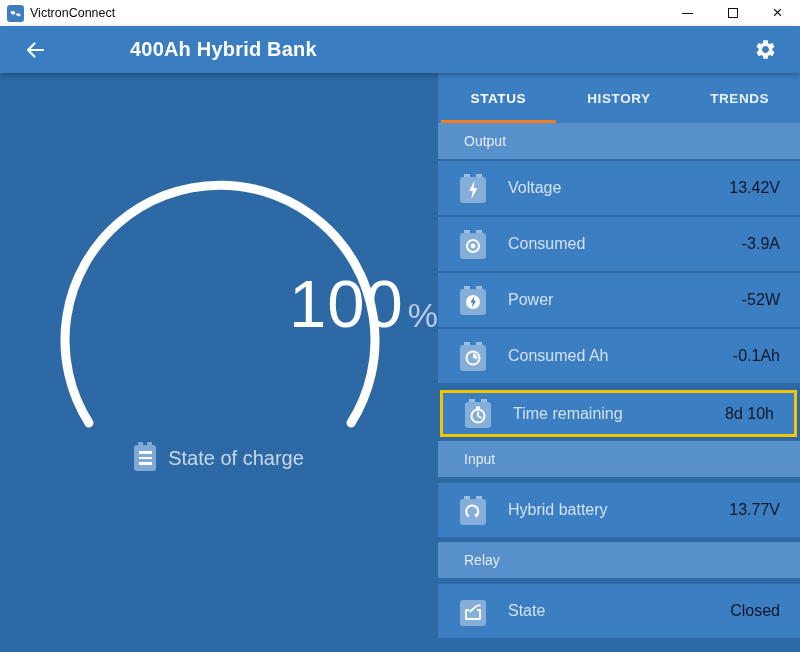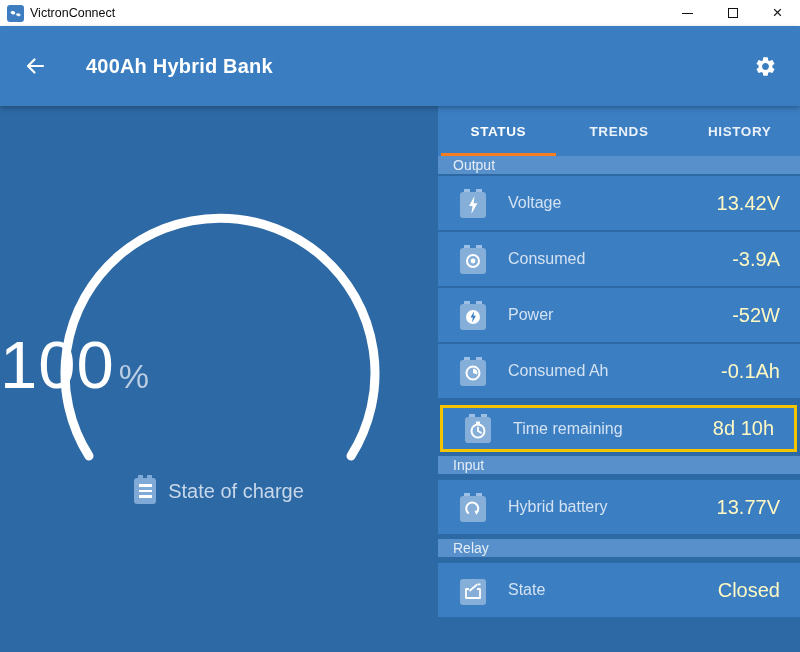--- a/index.html
+++ b/index.html
@@ -12,53 +12,53 @@
   .logo { width:17px; height:17px; border-radius:3px; background:#3E7DC0; position:relative; margin-right:6px; flex:0 0 auto; }
   .logo svg { position:absolute; top:2px; left:2px; }
   .app-title { font-size:12.5px; color:#0a0a0a; }
   .win-controls { margin-left:auto; display:flex; align-items:center; height:26px; }
   .win-btn { width:45px; height:26px; display:flex; align-items:center; justify-content:center; cursor:default; }
   .min-glyph { width:11px; height:0; border-top:1.6px solid #111; }
   .max-glyph { width:10px; height:10px; border:1.4px solid #111; }
   .close-glyph { font-size:17px; color:#111; line-height:1; margin-top:-2px; }
 
   
-  .header { height:80px; background:#3A7DC0; display:flex; align-items:center; padding:16px 20px; box-shadow:0 2px 5px rgba(0,0,0,.28); position:relative; z-index:5; flex:0 0 auto; }
+  .header { height:47px; background:#3A7DC0; display:flex; align-items:center; padding:16px 20px; box-shadow:0 2px 5px rgba(0,0,0,.28); position:relative; z-index:5; flex:0 0 auto;gap:44px; }
   .back-btn { width:30px; height:30px; display:flex; align-items:center; justify-content:center; }
   .page-title { color:#ffffff; font-size:20px; font-weight:bold; margin-left:36px; letter-spacing:.2px; }
   .gear-btn { margin-left:auto; width:30px; height:30px; display:flex; align-items:center; justify-content:center; }
 
   
   .main { flex:1; display:flex; min-height:0; }
 
   
   .gauge-panel { width:438px; background:#2D69A4; position:relative; flex:0 0 auto; }
   .gauge-arc { position:absolute; top:0; left:0; }
-  .gauge-num { position:absolute; top:220px; left:0; width:438px; text-align:left; color:#ffffff; }
+  .gauge-num { position:absolute; top:192px; left:0; width:438px; text-align:right; color:#ffffff; }
   .gauge-num .big { font-size:67px; font-weight:400; letter-spacing:1px; }
   .gauge-num .pct { font-size:34px; color:#B9CCE2; margin-left:4px; }
   .gauge-caption { position:absolute; top:372px; left:0; width:438px; display:flex; align-items:center; justify-content:center; gap:12px; }
   .gauge-caption .cap-text { color:#C8D8EA; font-size:20px; }
   .soc-batt { width:22px; height:26px; background:#7FA9D6; border-radius:3px; position:relative; display:flex; flex-direction:column; align-items:center; justify-content:center; gap:3px; }
   .soc-batt::before { content:""; position:absolute; top:-3px; left:4px; width:5px; height:3px; background:#7FA9D6; }
   .soc-batt::after { content:""; position:absolute; top:-3px; right:4px; width:5px; height:3px; background:#7FA9D6; }
   .soc-batt i { display:block; width:13px; height:2.5px; background:#ffffff; }
 
   
   .status-panel { width:362px; background:#2D69A4; display:flex; flex-direction:column; flex:0 0 auto; }
   .tabbar { height:50px; background:#3B7EC2; display:flex; flex:0 0 auto; }
   .tab { flex:1; display:flex; align-items:center; justify-content:center; color:#EAF1F9; font-size:13.5px; font-weight:bold; letter-spacing:.6px; position:relative; }
   .tab.active { color:#ffffff; }
   .tab.active::after { content:""; position:absolute; left:3px; right:3px; bottom:0; height:3px; background:#F57D20; }
 
-  .section-hd { height:18px; background:#5890CB; color:#E4EDF7; font-size:14px; display:flex; align-items:center; padding-left:15px; flex:0 0 auto; }
+  .section-hd { height:36px; background:#5890CB; color:#E4EDF7; font-size:14px; display:flex; align-items:center; padding-left:26px; flex:0 0 auto; }
   .row { height:54px; background:#3B7EC2; display:flex; align-items:center; padding:0 20px 0 22px; margin-top:2px; flex:0 0 auto; }
   .row-icon { flex:0 0 auto; margin-right:22px; display:flex; }
   .row-label { color:#D3E2F2; font-size:16px; }
-  .row-value { margin-left:auto; color:#fef9c3; font-size:20px; }
+  .row-value { margin-left:auto; color:#0f172a; font-size:16px; }
 
   .hl-wrap { margin:7px 3px 4px 2px; border:3px solid #F2C500; flex:0 0 auto; }
   .hl-wrap .row { height:41px; margin-top:0; }
 
   .gap6 { height:4px; flex:0 0 auto; }
   .spacer-bottom { flex:1; }
 
   svg { display:block; }
 </style>
 </head>
@@ -117,22 +117,22 @@
             <i></i>
           </span>
         <span class="cap-text">State of charge</span>
       </div>
     </div>
 
     <div class="status-panel">
 
       <div class="tabbar">
         <div class="tab active">STATUS</div>
+        <div class="tab">HISTORY</div>
         <div class="tab">TRENDS</div>
-        <div class="tab">HISTORY</div>
       </div>
 
       <div class="section-hd">Output</div>
 
       <div class="row">
         <span class="row-icon">
           <svg width="26" height="29" viewBox="0 0 26 29">
             <rect x="4" y="0" width="6" height="3" fill="rgba(255,255,255,.5)"></rect>
               <rect x="16" y="0" width="6" height="3" fill="rgba(255,255,255,.5)"></rect>
             <rect x="0" y="3" width="26" height="26" rx="3" fill="rgba(255,255,255,.38)"></rect>

